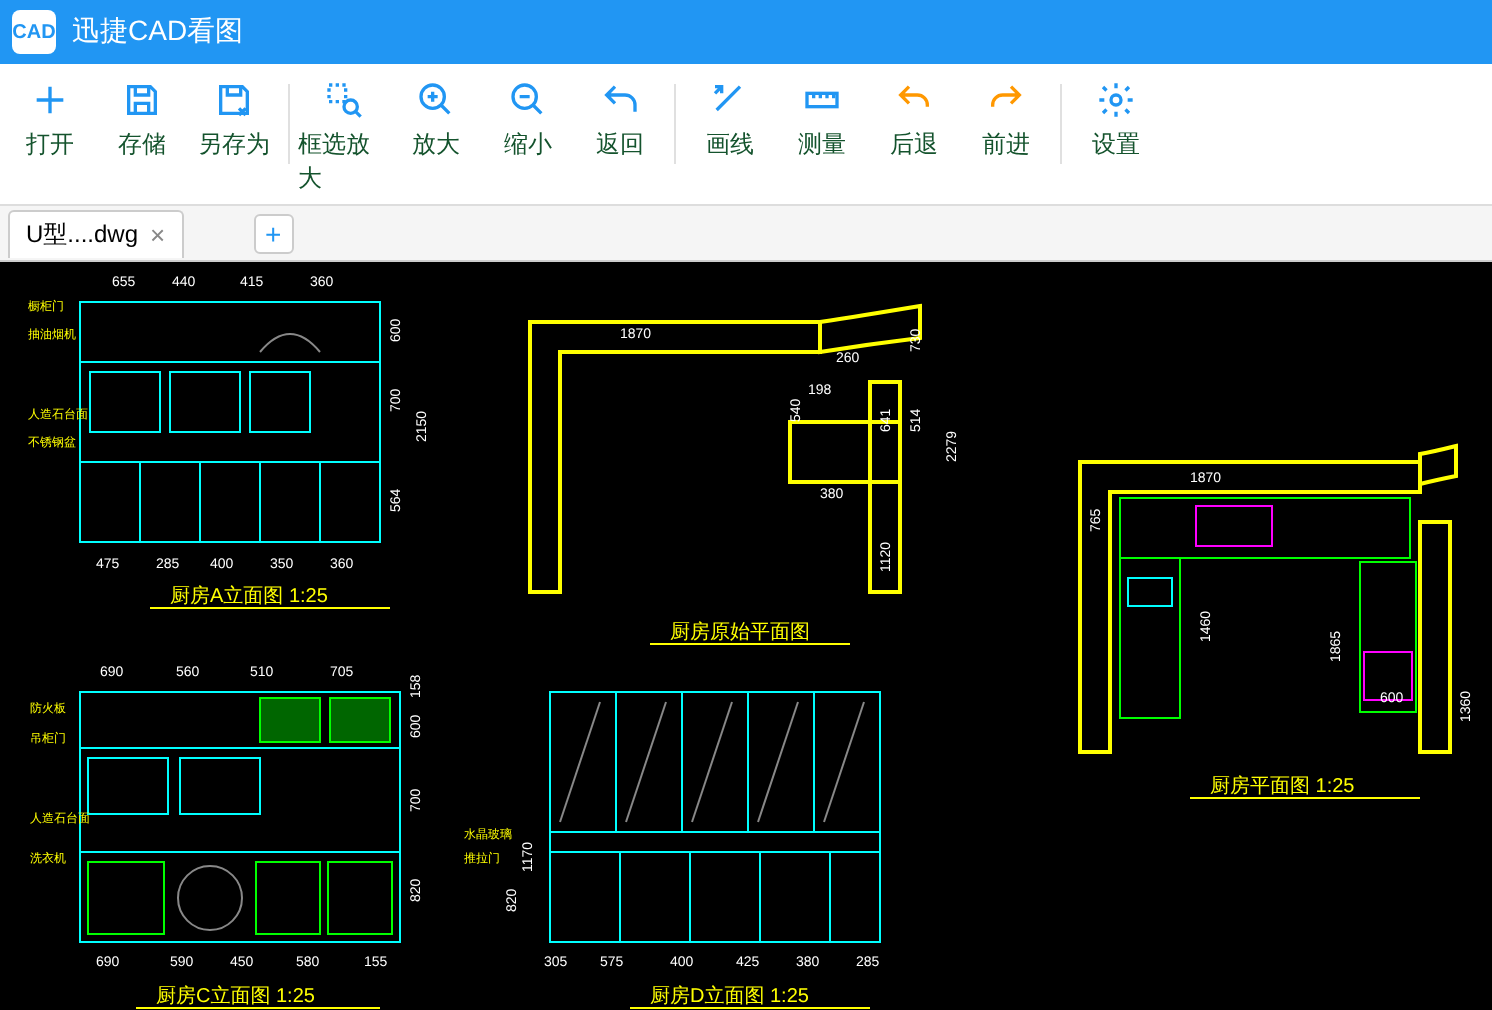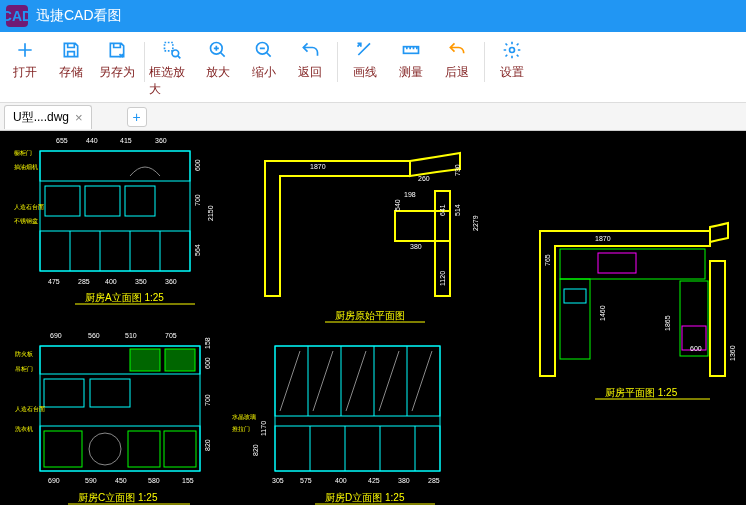--- a/index.html
+++ b/index.html
@@ -1,22 +1,22 @@
 <!DOCTYPE html>
 <html><head>
 <meta charset="utf-8">
 <style>
   * { box-sizing: border-box; margin: 0; padding: 0; }
   body { font-family: "Microsoft YaHei", sans-serif; width: 746px; height: 505px; overflow: hidden; background: #fff; }
   .titlebar { background: #2196f3; color: #fff; height: 32px; display: flex; align-items: center; padding: 0 6px; font-size: 14px; }
-  .titlebar .logo { width: 22px; height: 22px; background: #701a75; border-radius: 4px; display: flex; align-items: center; justify-content: center; color: #2196f3; font-size: 14px; font-weight: bold; margin-right: 8px; }
+  .titlebar .logo { width: 22px; height: 22px; background: #ffffff; border-radius: 4px; display: flex; align-items: center; justify-content: center; color: #2196f3; font-size: 10px; font-weight: bold; margin-right: 8px; }
   .toolbar { display: flex; align-items: flex-start; padding: 6px 2px 4px 2px; border-bottom: 1px solid #ddd; background: #fff; }
   .tool { display: flex; flex-direction: column; align-items: center; width: 46px; cursor: pointer; color: #2196f3; }
   .tool .icon { width: 24px; height: 24px; display: flex; align-items: center; justify-content: center; margin-bottom: 2px; }
-  .tool .label { font-size: 12px; color: #7f1d1d; }
+  .tool .label { font-size: 12px; color: #14532d; }
   .tool.orange .icon svg { stroke: #ff9800; fill: none; }
   .tool.blue .icon svg { stroke: #2196f3; fill: none; }
   .sep { width: 1px; height: 40px; background: #e0e0e0; margin: 4px 4px 0 4px; }
   .tabbar { display: flex; align-items: center; background: #f5f5f5; border-bottom: 1px solid #ccc; height: 28px; padding-left: 4px; gap: 31px; }
   .tab { background: #fff; border: 1px solid #ccc; border-bottom: none; padding: 3px 8px; font-size: 12px; display: flex; align-items: center; gap: 6px; border-radius: 3px 3px 0 0; margin-right: 2px; }
   .tab .close { color: #888; cursor: pointer; font-size: 13px; }
   .addtab { width: 20px; height: 20px; border: 1px solid #ccc; background: #fff; display: flex; align-items: center; justify-content: center; color: #2196f3; font-size: 14px; border-radius: 3px; cursor: pointer; margin-left: 2px; }
   .canvas { background: #000; width: 746px; height: 391px; position: relative; overflow: hidden; }
   .canvas svg { position: absolute; top: 0; left: 0; }
   .canvas text { font-family: sans-serif; }
@@ -109,20 +109,28 @@
       </div>
       <div class="label">测量</div>
     </div>
     <div class="tool orange">
       <div class="icon">
         <svg width="20" height="20" viewBox="0 0 24 24" stroke-width="2">
           <path d="M9 14l-5-5 5-5M4 9h10a6 6 0 016 6v1"></path>
         </svg>
       </div>
       <div class="label">后退</div>
+    </div>
+    <div class="tool orange">
+      <div class="icon">
+        <svg width="20" height="20" viewBox="0 0 24 24" stroke-width="2">
+          <path d="M15 14l5-5-5-5M20 9H10a6 6 0 00-6 6v1"></path>
+        </svg>
+      </div>
+      <div class="label">前进</div>
     </div>
     <div class="sep"></div>
     <div class="tool blue">
       <div class="icon">
         <svg width="20" height="20" viewBox="0 0 24 24" stroke-width="2">
           <circle cx="12" cy="12" r="3"></circle>
           <path d="M12 2v3M12 19v3M4.2 4.2l2.1 2.1M17.7 17.7l2.1 2.1M2 12h3M19 12h3M4.2 19.8l2.1-2.1M17.7 6.3l2.1-2.1"></path>
         </svg>
       </div>
       <div class="label">设置</div>

